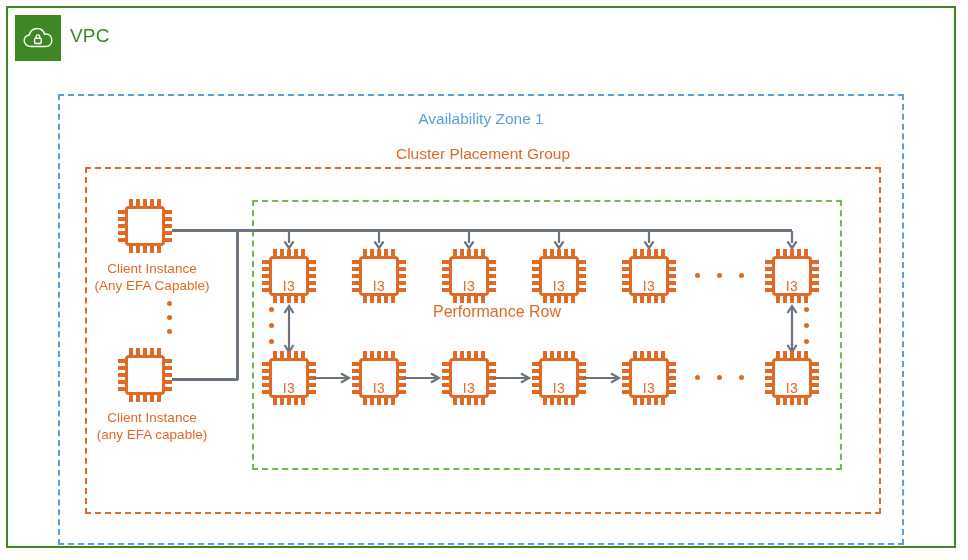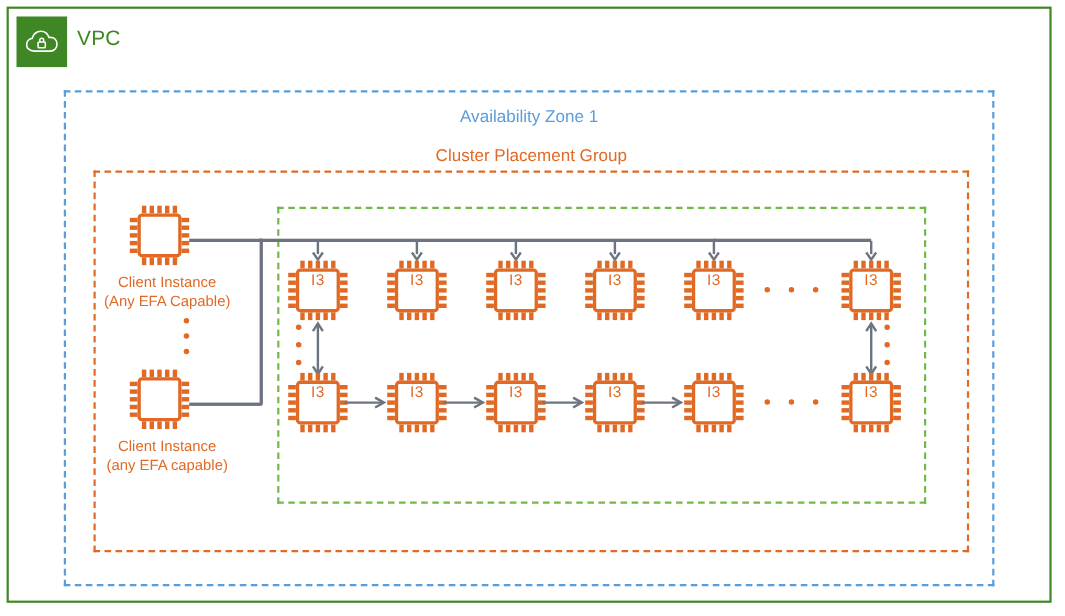--- a/index.html
+++ b/index.html
@@ -48,21 +48,21 @@
     font-size: 19px;
     color: #3f8624;
     letter-spacing: .2px;
     white-space: nowrap;
   }
 
   
   .az-box {
     position: absolute;
     left: 50px;
-    top: 74px;
+    top: 86px;
     width: 846px;
     height: 451px;
     border: 2px dashed #5a9ddb;
     box-sizing: border-box;
   }
   .az-label {
     position: absolute;
     left: 0;
     top: 14px;
     width: 100%;
@@ -129,21 +129,21 @@
     position: absolute;
     left: 7px;
     top: 7px;
     width: 40px;
     height: 40px;
     box-sizing: border-box;
     border: 3.5px solid #e06a25;
     border-radius: 4px;
     background: #ffffff;
     display: flex;
-    align-items: flex-start;
+    align-items: flex-end;
     justify-content: center;
   }
   .chip .body span {
     font-size: 14px;
     color: #e06a25;
     line-height: 1;
     letter-spacing: .5px;
   }
   .chip i.pin {
     position: absolute;
@@ -464,20 +464,21 @@
           <i class="pin pr" style="top:11px"></i>
             <i class="pin pr" style="top:18px"></i>
             <i class="pin pr" style="top:25px"></i>
             <i class="pin pr" style="top:32px"></i>
             <i class="pin pr" style="top:39px"></i>
           <div class="body">
               <span>I3</span>
             </div>
         </div>
 
+        <div class="row-label" style="left:280px; top:134px; width:260px;">Performance Row</div>
 
         <svg class="arrow" style="left:196px; top:135px;" width="12" height="50">
           <path d="M6 4 L6 46" stroke="#6c7480" stroke-width="2.2"></path>
           <path d="M1.5 9 L6 2 L10.5 9" fill="none" stroke="#6c7480" stroke-width="2.2"></path>
           <path d="M1.5 41 L6 48 L10.5 41" fill="none" stroke="#6c7480" stroke-width="2.2"></path>
         </svg>
         <svg class="arrow" style="left:699px; top:135px;" width="12" height="50">
           <path d="M6 4 L6 46" stroke="#6c7480" stroke-width="2.2"></path>
           <path d="M1.5 9 L6 2 L10.5 9" fill="none" stroke="#6c7480" stroke-width="2.2"></path>
           <path d="M1.5 41 L6 48 L10.5 41" fill="none" stroke="#6c7480" stroke-width="2.2"></path>

